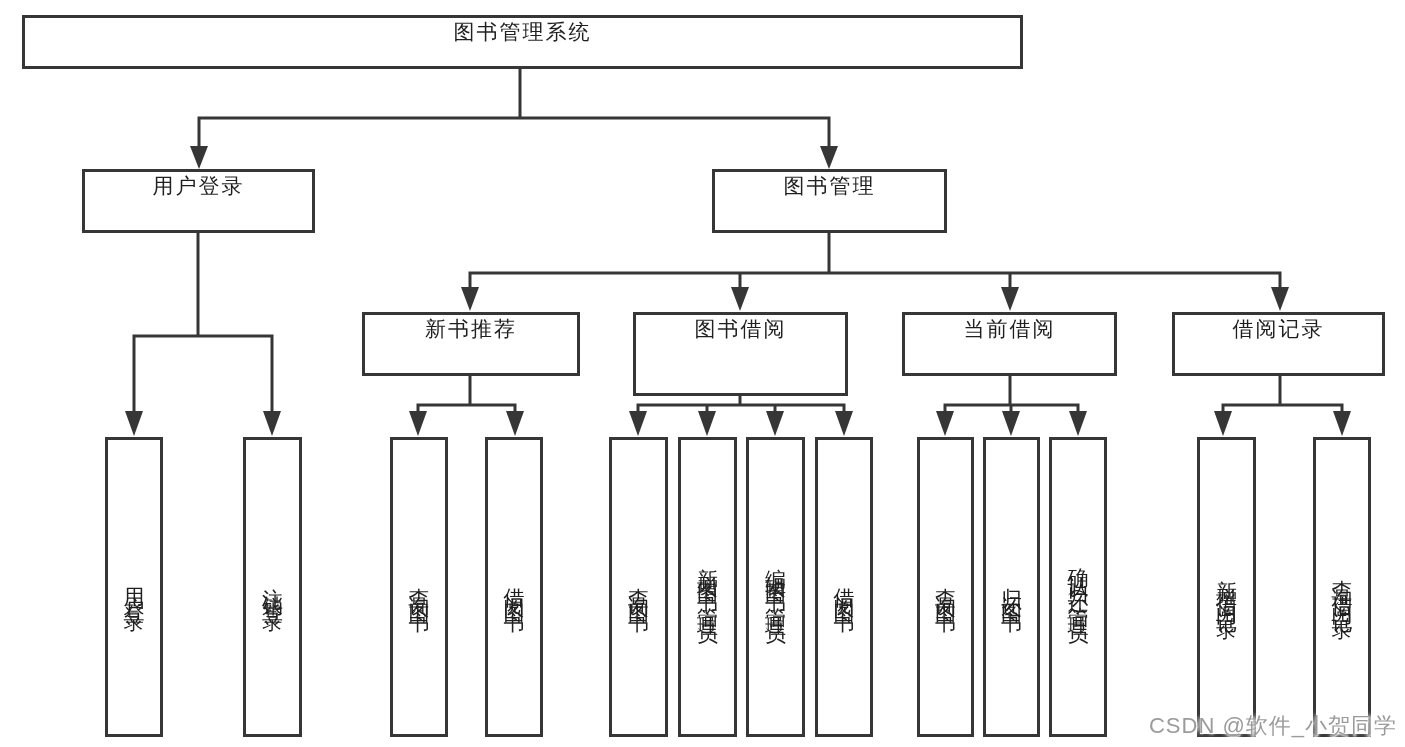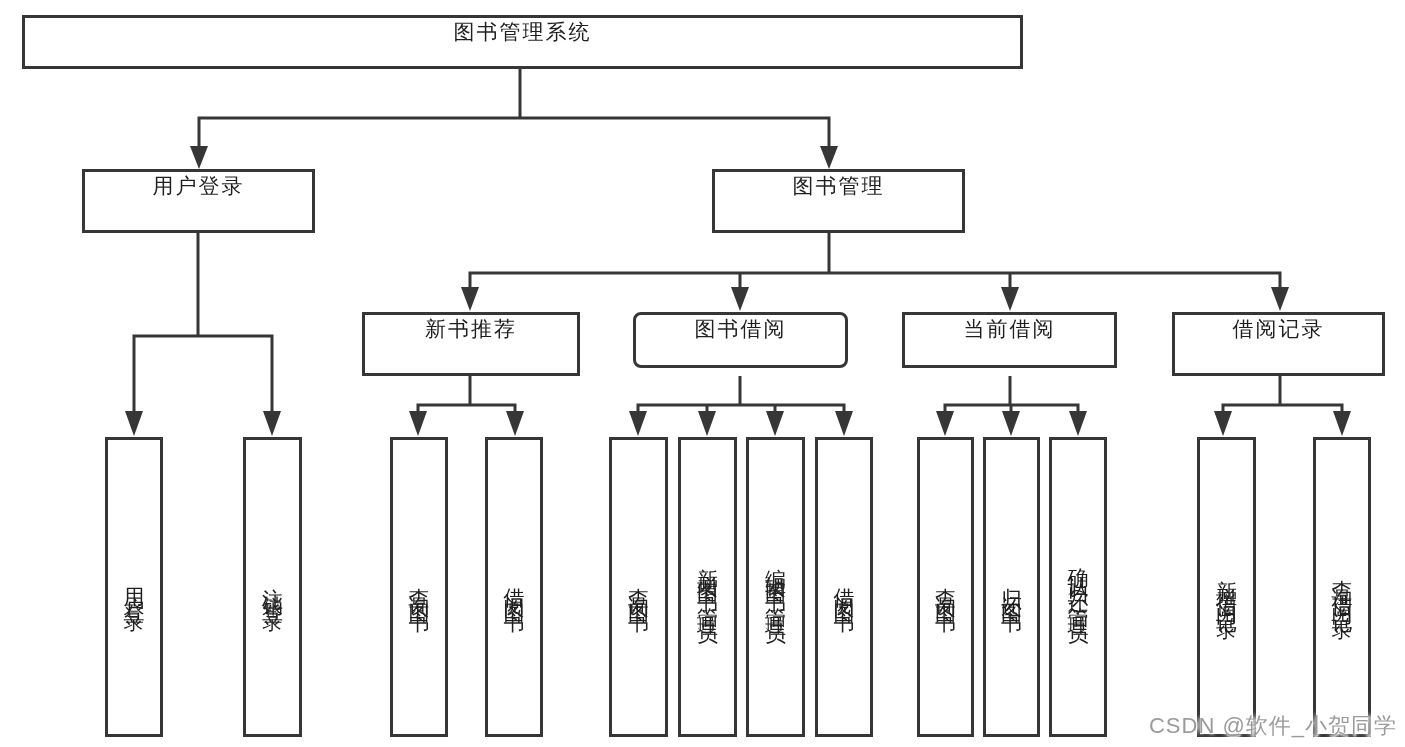--- a/index.html
+++ b/index.html
@@ -50,25 +50,25 @@
     text-orientation: mixed;
     font-size: 21px;
     letter-spacing: 8px;
     white-space: nowrap;
     color: #1f1f1f;
   }
   
   [data-name="node-root"]            { left: 22px;   top: 15px;  width: 1001px; height: 54px; }
   
   [data-name="node-user-login"]      { left: 82px;   top: 169px; width: 233px;  height: 64px; }
-  [data-name="node-book-mgmt"]       { left: 712px;  top: 169px; width: 253px;  height: 64px; }
+  [data-name="node-book-mgmt"]       { left: 712px;  top: 169px; width: 235px;  height: 64px; }
   
   [data-name="node-new-book-rec"]    { left: 362px;  top: 312px; width: 218px;  height: 64px; }
-  [data-name="node-book-borrow"]     { left: 633px;  top: 312px; width: 215px;  height: 56px; border-radius: 8px; }
-  [data-name="node-current-borrow"]  { left: 902px;  top: 312px; width: 215px;  height: 56px; }
+  [data-name="node-book-borrow"]     { left: 633px;  top: 312px; width: 215px;  height: 84px; }
+  [data-name="node-current-borrow"]  { left: 902px;  top: 312px; width: 215px;  height: 64px; }
   [data-name="node-borrow-records"]  { left: 1172px; top: 312px; width: 213px;  height: 64px; }
   
   [data-name="leaf-user-login"]      { left: 105px;  width: 58px; }
   [data-name="leaf-logout"]          { left: 243px;  width: 59px; }
   [data-name="leaf-nb-query"]        { left: 390px;  width: 58px; }
   [data-name="leaf-nb-borrow"]       { left: 485px;  width: 58px; }
   [data-name="leaf-bb-query"]        { left: 609px;  width: 59px; }
   [data-name="leaf-bb-add"]          { left: 678px;  width: 59px; }
   [data-name="leaf-bb-edit"]         { left: 746px;  width: 59px; }
   [data-name="leaf-bb-borrow"]       { left: 815px;  width: 58px; }

